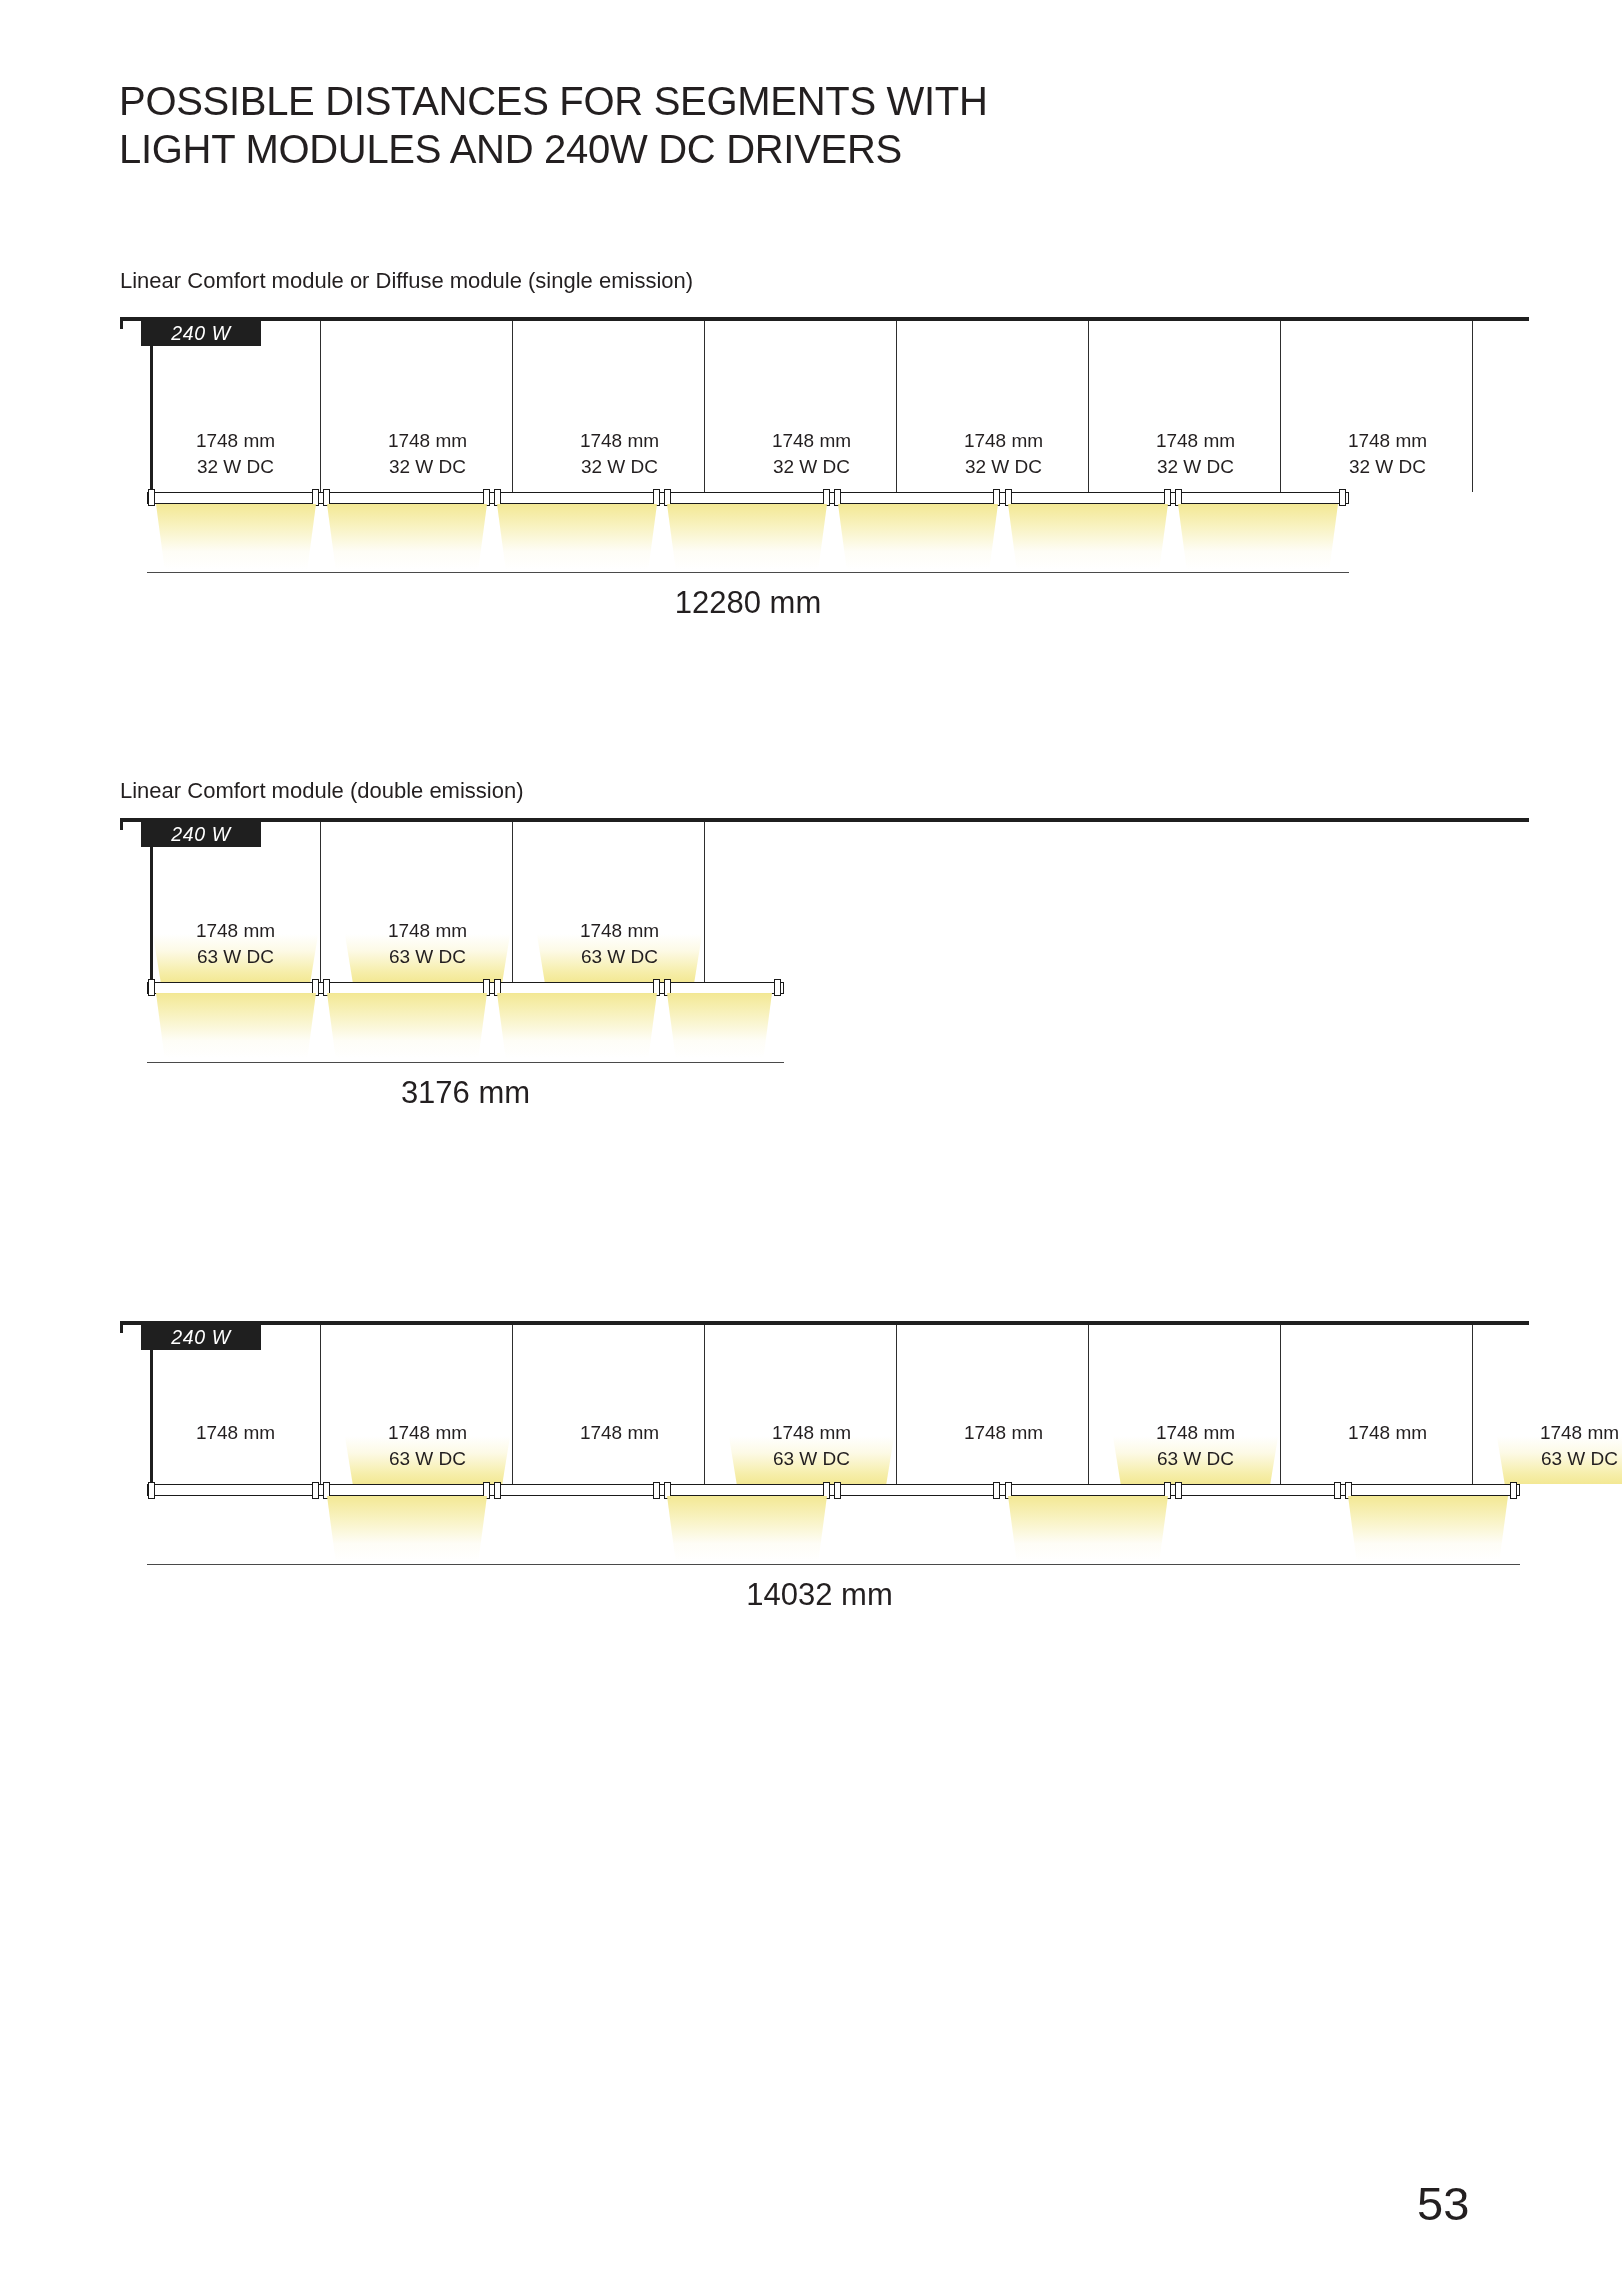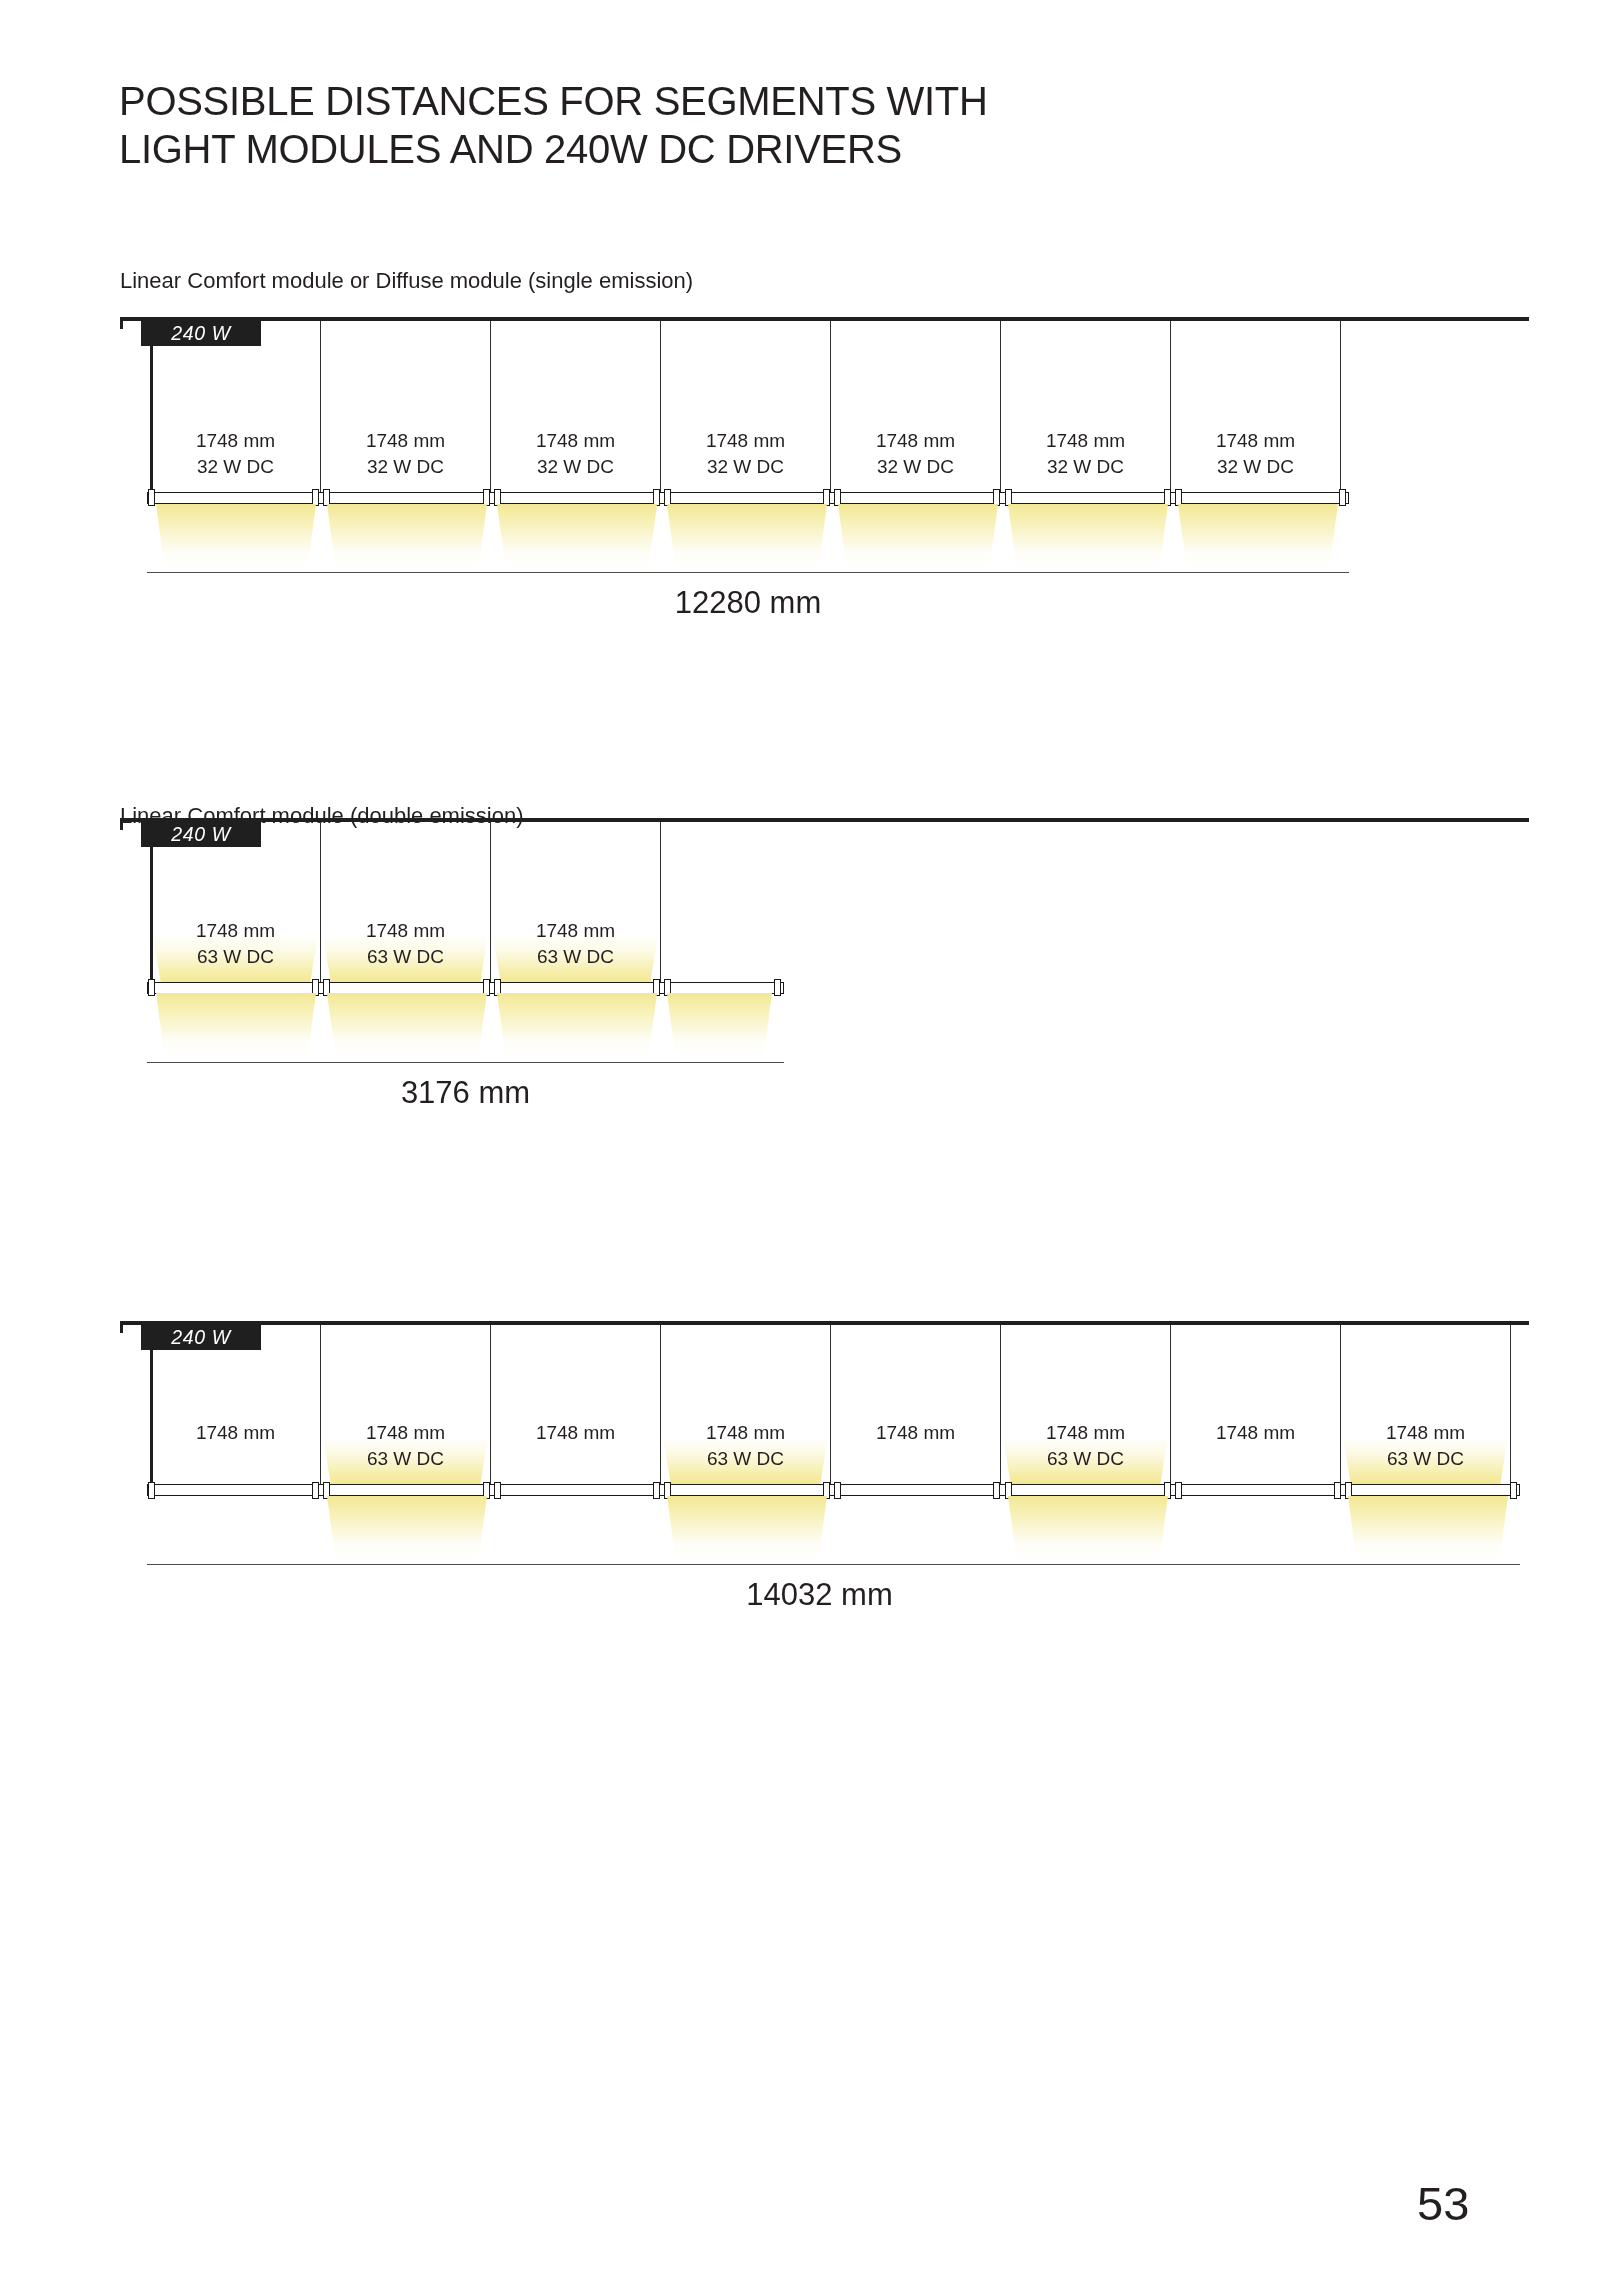--- a/index.html
+++ b/index.html
@@ -10,21 +10,21 @@
   .page-number{position:absolute;left:1417px;top:2176px;width:91px;
         font-size:47px;font-weight:400;}
   .diagram{position:absolute;left:120px;width:1409px;}
   .section-label{position:absolute;left:0;font-size:22px;font-weight:400;white-space:nowrap;}
   .ceiling{position:absolute;left:0;top:0;height:3.9px;background:var(--line,#1f1f1f);width:1409px;}
   .ceiling-tick{position:absolute;left:0;top:3.9px;width:2.6px;height:7.8px;background:var(--line,#1f1f1f);}
   .badge{position:absolute;left:21px;top:3.9px;width:120px;height:25px;background:var(--line,#1f1f1f);
         display:flex;align-items:center;justify-content:center;font-style:italic;}
   .badge span{color:#fff;font-size:19.5px;letter-spacing:0.6px;}
   .feed-line{position:absolute;left:30px;top:3.9px;width:3.2px;background:var(--line,#1f1f1f);}
-  .segments{position:absolute;left:31px;top:3.9px;display:flex;}
+  .segments{position:absolute;left:31px;top:3.9px;display:flex;gap:22px;}
   .segment{position:relative;box-sizing:border-box;border-right:1.3px solid #2e2e2e;height:100%;}
   .seg-label{position:absolute;left:0;right:0;bottom:11.7px;text-align:center;font-size:19px;line-height:26px;}
   .glow-up{position:absolute;left:1.9px;right:1.9px;bottom:0;height:48px;
         background:linear-gradient(180deg, rgba(255,255,255,0) 0%, rgba(250,244,200,0.45) 35%, rgba(245,236,160,0.9) 80%, rgba(243,232,148,1) 100%);
         clip-path:polygon(0 0,100% 0,calc(100% - 7.8px) 100%,7.8px 100%);}
   .glow-down{position:absolute;height:68px;
         background:linear-gradient(180deg, rgba(243,232,148,1) 0%, rgba(246,238,172,0.8) 30%, rgba(252,249,228,0.32) 70%, rgba(255,255,255,0) 96%);
         clip-path:polygon(0 0,100% 0,calc(100% - 9px) 100%,9px 100%);}
   .track-bar{position:absolute;box-sizing:border-box;height:11.7px;background:#fff;
         border:1.6px solid var(--line2,#1a1a1a);}
@@ -114,21 +114,21 @@
       <div class="glow-down" style="left: 377px; top: 187px; width: 160px;"></div>
       <div class="glow-down" style="left: 547px; top: 187px; width: 160px;"></div>
       <div class="glow-down" style="left: 718px; top: 187px; width: 160px;"></div>
       <div class="glow-down" style="left: 888px; top: 187px; width: 160px;"></div>
       <div class="glow-down" style="left: 1058px; top: 187px; width: 160px;"></div>
       <div class="dim-line" style="left: 27px; top: 255px; width: 1202px;"></div>
       <div class="dim-label" style="left: 27px; top: 268px; width: 1202px;">12280 mm</div>
     </section>
 
   <section class="diagram" id="diagram-1" style="top: 818px; height: 302px;">
-    <div class="section-label" style="top: -40px; margin-top: 25px;">Linear Comfort module (double emission)</div>
+    <div class="section-label" style="top: -40px;">Linear Comfort module (double emission)</div>
   <div class="ceiling"></div>
       <div class="ceiling-tick"></div>
       <div class="badge">
         <span>240 W</span>
       </div>
       <div class="feed-line" style="height: 160px;"></div>
       <div class="segments" style="left: 31px; height: 160px;">
         <div class="segment" style="width: 170px;">
           <div class="glow-up"></div>
           <div class="seg-label">

